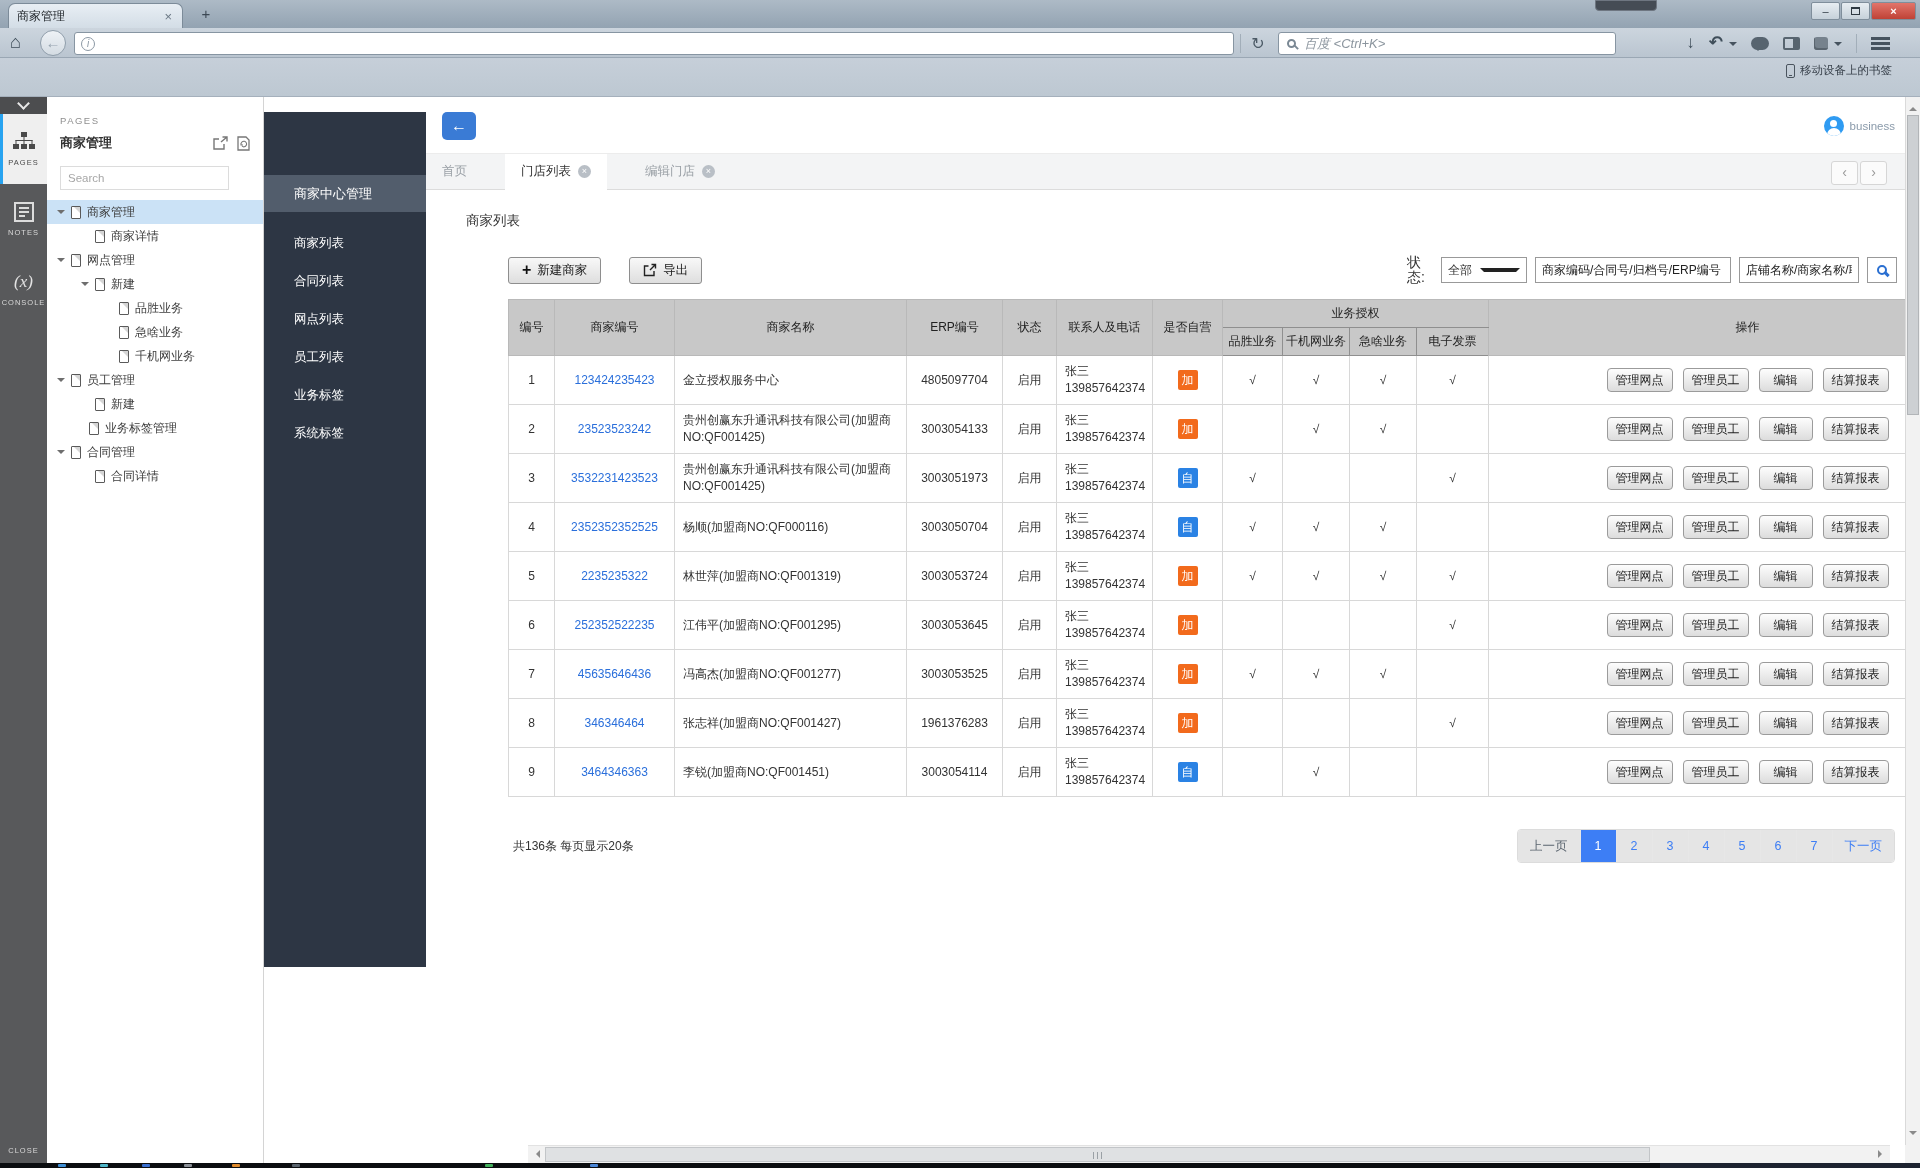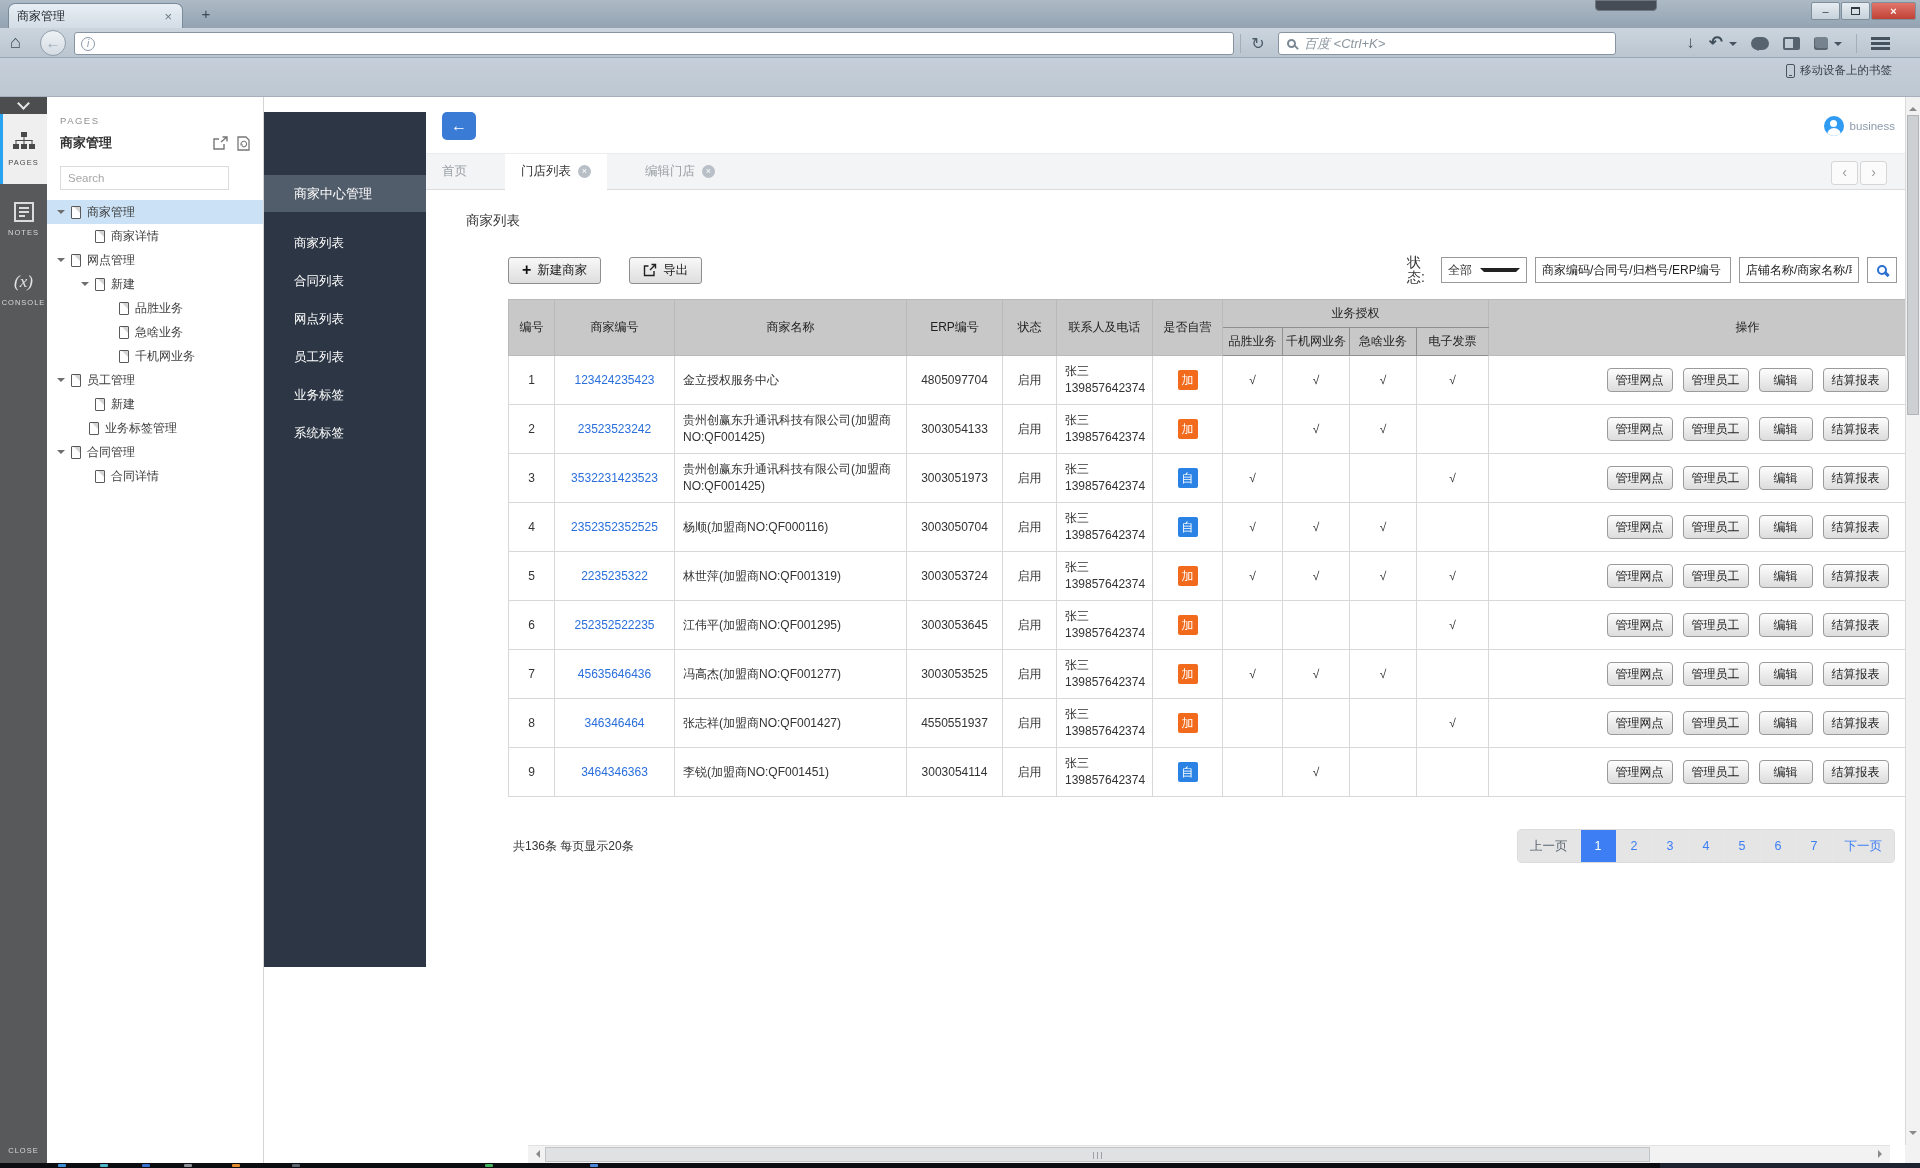--- a/index.html
+++ b/index.html
@@ -612,21 +612,21 @@
                         <button class="rowbtn">管理员工</button>
                         <button class="rowbtn">编辑</button>
                         <button class="rowbtn">结算报表</button>
                       </div>
                     </td>
                   </tr>
                   <tr>
                     <td>8</td>
                     <td><span class="mlink">346346464</span></td>
                     <td class="name">张志祥(加盟商NO:QF001427)</td>
-                    <td>4550551937</td>
+                    <td>1961376283</td>
                     <td>启用</td>
                     <td class="contact">
                       <div>张三</div>
                       <div>139857642374</div>
                     </td>
                     <td><span class="badge orange">加</span></td>
                     <td></td>
                     <td></td>
                     <td></td>
                     <td>√</td>

